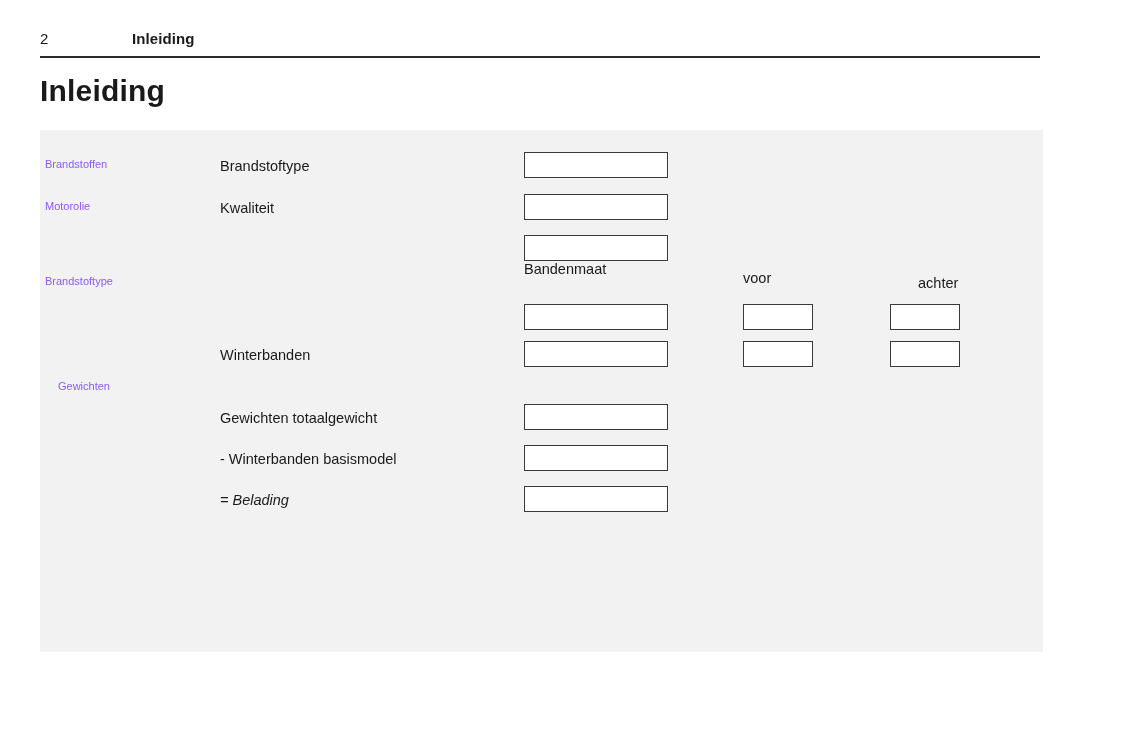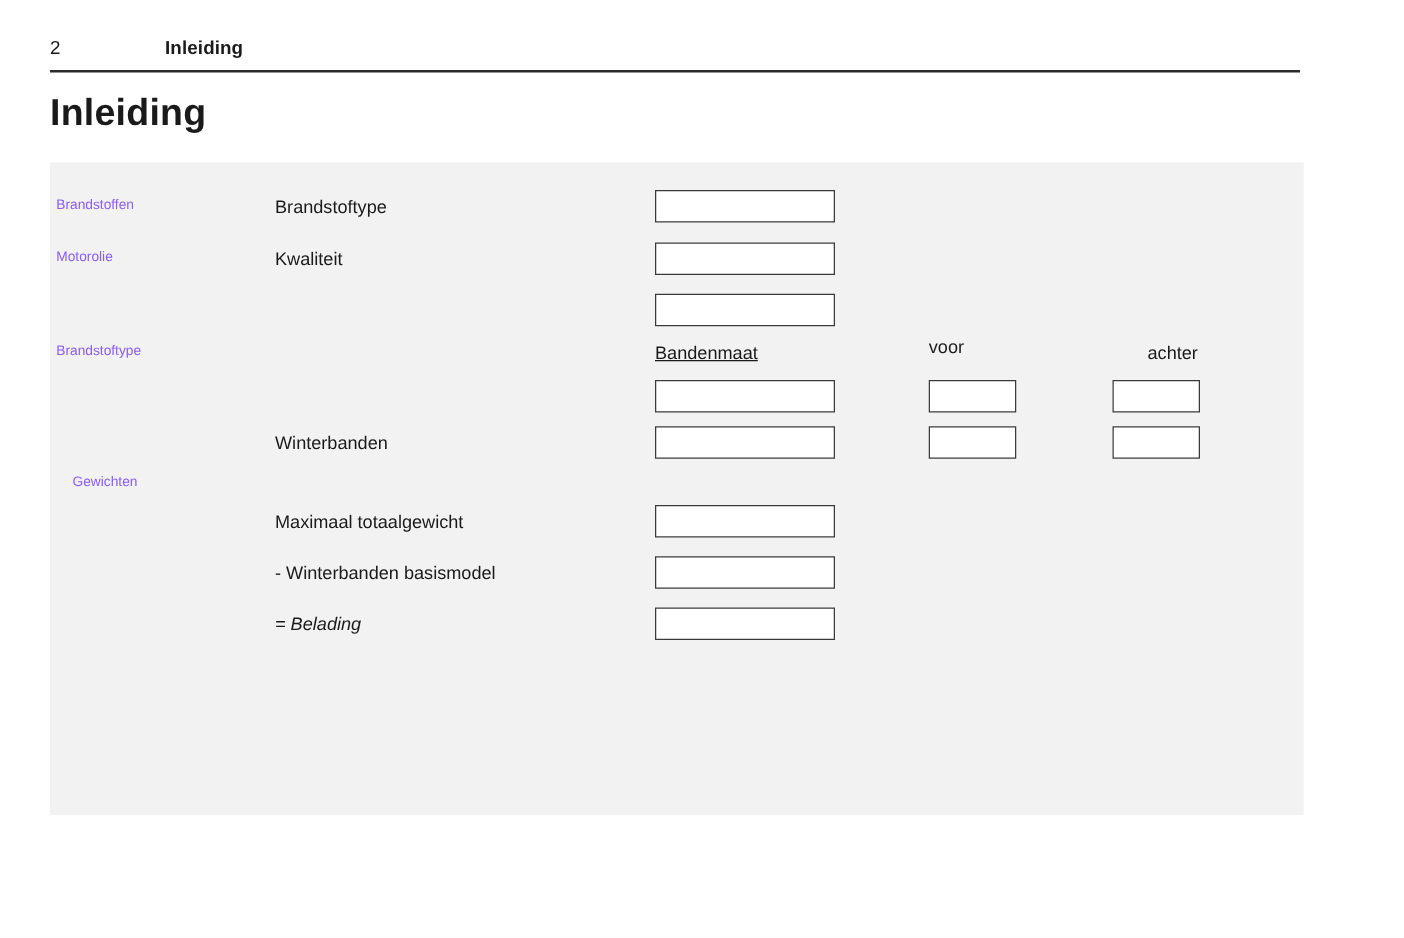--- a/index.html
+++ b/index.html
@@ -121,42 +121,42 @@
 
   <div class="chapter-title">Inleiding</div>
 
   <div class="panel">
 
     <div class="sec-label" style="left:5px; top:28px;">Brandstoffen</div>
     <div class="sec-label" style="left:5px; top:70px;">Motorolie</div>
     <div class="sec-label" style="left:5px; top:145px;">Brandstoftype</div>
     <div class="sec-label" style="left:18px; top:250px;">Gewichten</div>
 
-    <div class="col-head" style="left:484px; top:145px;text-decoration:underline;">Bandenmaat</div>
+    <div class="col-head" style="left:484px; top:131px;">Bandenmaat</div>
     <div class="col-head" style="left:703px; top:140px;">voor</div>
     <div class="col-head" style="left:850px; top:145px;margin-left:28px;">achter</div>
 
     <div class="field-label" style="left:180px; top:28px; width:298px;">Brandstoftype</div>
     <input class="box wide" style="left: 484px; top: 22px;" type="text" value="">
 
     <div class="field-label" style="left:180px; top:70px; width:298px;">Kwaliteit</div>
     <input class="box wide" style="left: 484px; top: 64px;" type="text" value="">
 
     <input class="box wide" style="left: 484px; top: 105px;" type="text" value="">
 
     <input class="box wide" style="left: 484px; top: 174px;" type="text" value="">
     <input class="box small" style="left: 703px; top: 174px;" type="text" value="">
     <input class="box small" style="left: 850px; top: 174px;" type="text" value="">
 
     <div class="field-label" style="left:180px; top:217px; width:298px;">Winterbanden</div>
     <input class="box wide" style="left: 484px; top: 211px;" type="text" value="">
     <input class="box small" style="left: 703px; top: 211px;" type="text" value="">
     <input class="box small" style="left: 850px; top: 211px;" type="text" value="">
 
-    <div class="field-label" style="left:180px; top:280px; width:298px;">Maximaal totaalgewicht</div>
+    <div class="field-label" style="left:180px; top:280px; width:298px;">Gewichten totaalgewicht</div>
     <input class="box wide" style="left: 484px; top: 274px;" type="text" value="">
 
     <div class="field-label" style="left:180px; top:321px; width:298px;">- Winterbanden basismodel</div>
     <input class="box wide" style="left: 484px; top: 315px;" type="text" value="">
 
     <div class="field-label" style="left:180px; top:362px; width:298px;font-style:italic;">= Belading</div>
     <input class="box wide" style="left: 484px; top: 356px;" type="text" value="">
 
   </div>
 </div>

